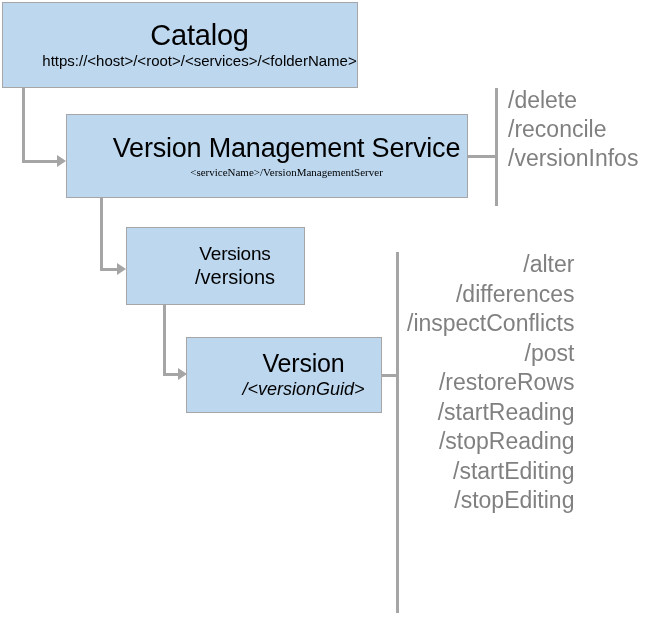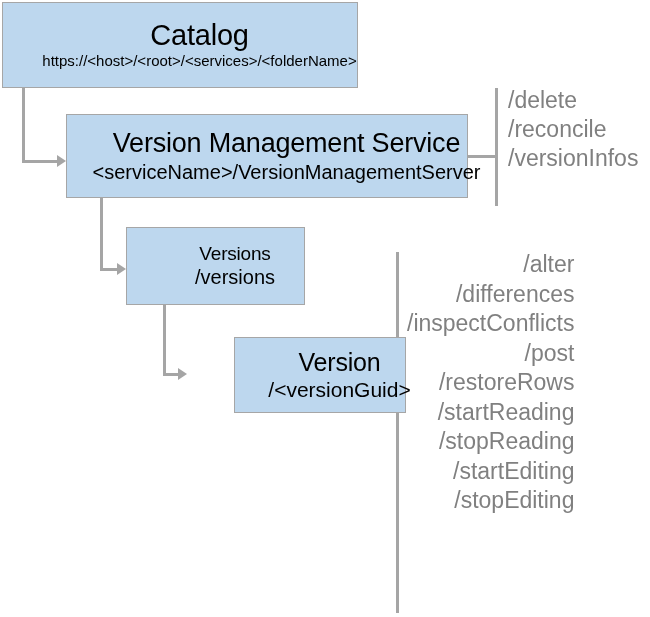--- a/index.html
+++ b/index.html
@@ -44,29 +44,29 @@
     line-height: 1.1;
     white-space: nowrap;
   }
 
   #node-catalog      { left: 2px;   top: 2px;   width: 356px; height: 86px; }
   #node-catalog .title    { font-size: 29px; margin-bottom: 3px; }
   #node-catalog .subtitle { font-size: 15px; }
 
   #node-vms          { left: 66px;  top: 114px; width: 402px; height: 84px; }
   #node-vms .title    { font-size: 27px; margin-bottom: 3px; }
-  #node-vms .subtitle { font-size: 20px; }
+  #node-vms .subtitle { font-size: 11px; font-family: Liberation Serif, serif; }
 
   #node-versions     { left: 126px; top: 227px; width: 179px; height: 78px; }
   #node-versions .title    { font-size: 19px; margin-bottom: 3px; }
   #node-versions .subtitle { font-size: 20px; }
 
-  #node-version      { left: 186px; top: 337px; width: 172px; height: 76px; margin-left: 48px; }
+  #node-version      { left: 186px; top: 337px; width: 196px; height: 76px; }
   #node-version .title    { font-size: 25px; margin-bottom: 3px; }
-  #node-version .subtitle { font-size: 21px; }
+  #node-version .subtitle { font-size: 18px; font-style: italic; }
 
   
   .conn {
     position: absolute;
     background: #a5a5a5;
     z-index: 1;
   }
   .conn.v { width: 3px; }
   .conn.h { height: 3px; }
 

